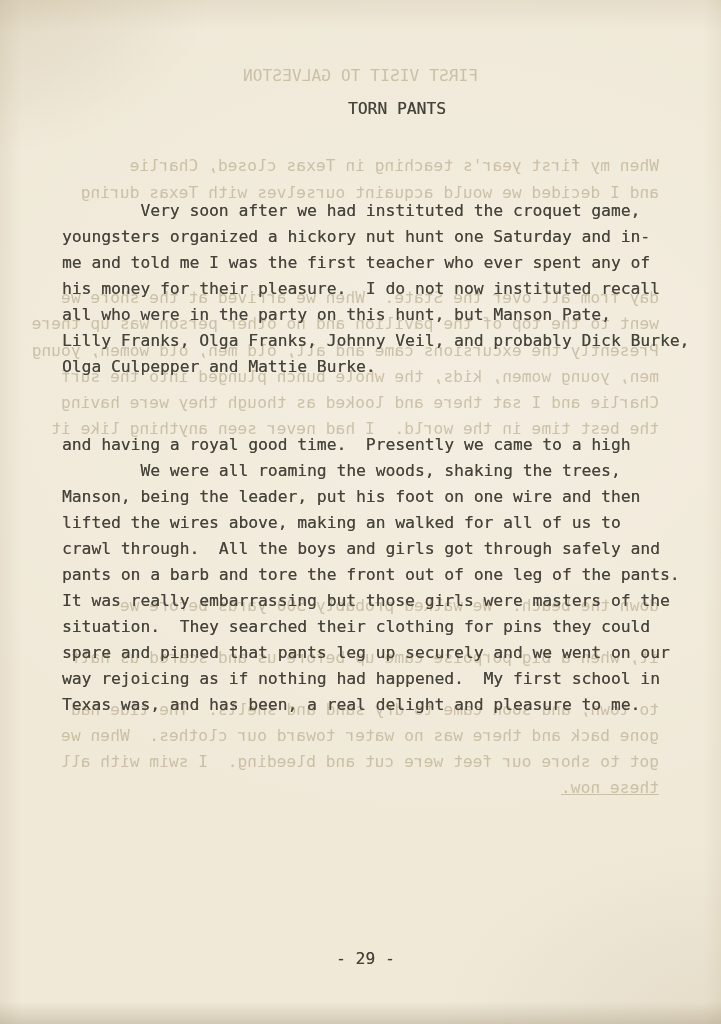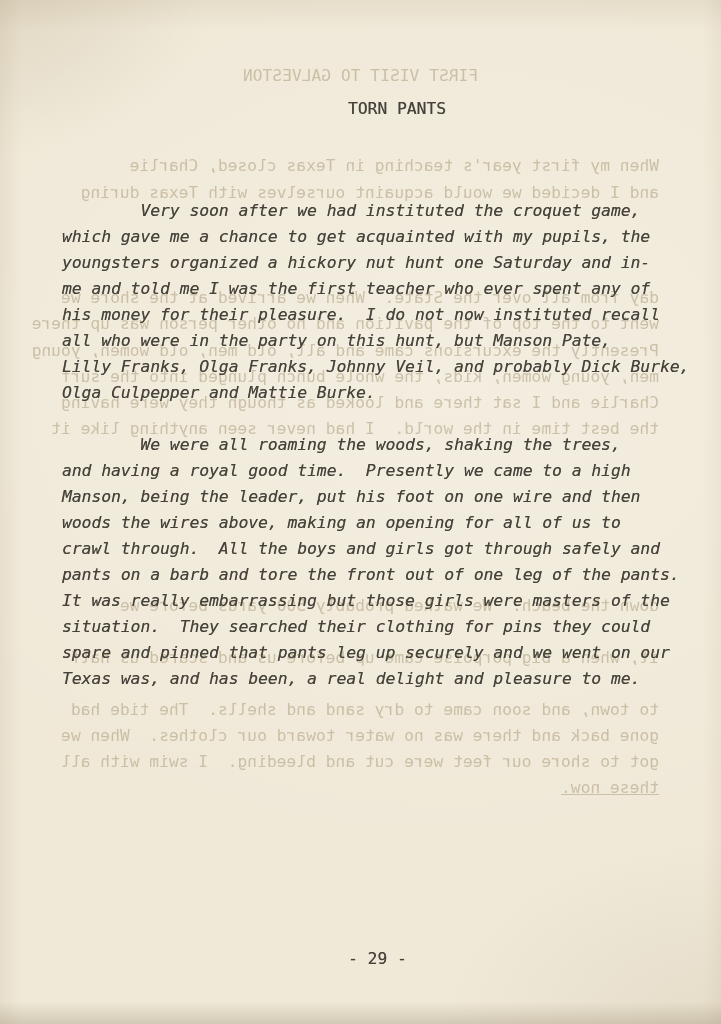--- a/index.html
+++ b/index.html
@@ -63,26 +63,25 @@
     top: 0;
     right: 10px;
   }
   .para { position: absolute; left: 0; }
   .para-0 { top: 198px; }
   .para-1 { top: 432px; }
   .line {
     white-space: pre;
     line-height: 26px;
     text-shadow: 0.2px 0.2px 0.4px rgba(44,41,34,0.6);
-    font-style: italic;
   }
 
   .page-number {
     position: absolute;
-    left: 348px;
+    left: 336px;
     top: 946px;
     line-height: 26px;
     white-space: pre;
     text-shadow: 0.2px 0.2px 0.4px rgba(44,41,34,0.6);
     text-align: center;
   }
 </style>
 </head>
 <body>
 
@@ -104,37 +103,37 @@
       <div class="ghost-line" style="top: 723px;">gone back and there was no water toward our clothes.  When we</div>
       <div class="ghost-line" style="top: 749px;">got to shore our feet were cut and bleeding.  I swim with all</div>
       <div class="ghost-line underline" style="top: 775px;">these now.</div>
     </div>
 
   <div class="title">TORN PANTS</div>
 
   <div class="body-text" id="typed-body">
       <div class="para para-0">
         <div class="line">        Very soon after we had instituted the croquet game,</div>
-        <div class="line">which gave me a chance to get acquainted with my pupils, the</div>
         <div class="line">youngsters organized a hickory nut hunt one Saturday and in-</div>
         <div class="line">me and told me I was the first teacher who ever spent any of</div>
         <div class="line">his money for their pleasure.  I do not now instituted recall</div>
         <div class="line">all who were in the party on this hunt, but Manson Pate,</div>
         <div class="line">Lilly Franks, Olga Franks, Johnny Veil, and probably Dick Burke,</div>
         <div class="line">Olga Culpepper and Mattie Burke.</div>
       </div>
       <div class="para para-1">
+        <div class="line">and having a royal good time.  Presently we came to a high</div>
         <div class="line">        We were all roaming the woods, shaking the trees,</div>
-        <div class="line">and having a royal good time.  Presently we came to a high</div>
         <div class="line">Manson, being the leader, put his foot on one wire and then</div>
-        <div class="line">woods the wires above, making an opening for all of us to</div>
+        <div class="line">lifted the wires above, making an walked for all of us to</div>
         <div class="line">crawl through.  All the boys and girls got through safely and</div>
         <div class="line">pants on a barb and tore the front out of one leg of the pants.</div>
         <div class="line">It was really embarrassing but those girls were masters of the</div>
         <div class="line">situation.  They searched their clothing for pins they could</div>
         <div class="line">spare and pinned that pants leg up securely and we went on our</div>
+        <div class="line">way rejoicing as if nothing had happened.  My first school in</div>
         <div class="line">Texas was, and has been, a real delight and pleasure to me.</div>
       </div>
     </div>
 
   <div class="page-number">- 29 -</div>
 
 </div>
 
 </body></html>

